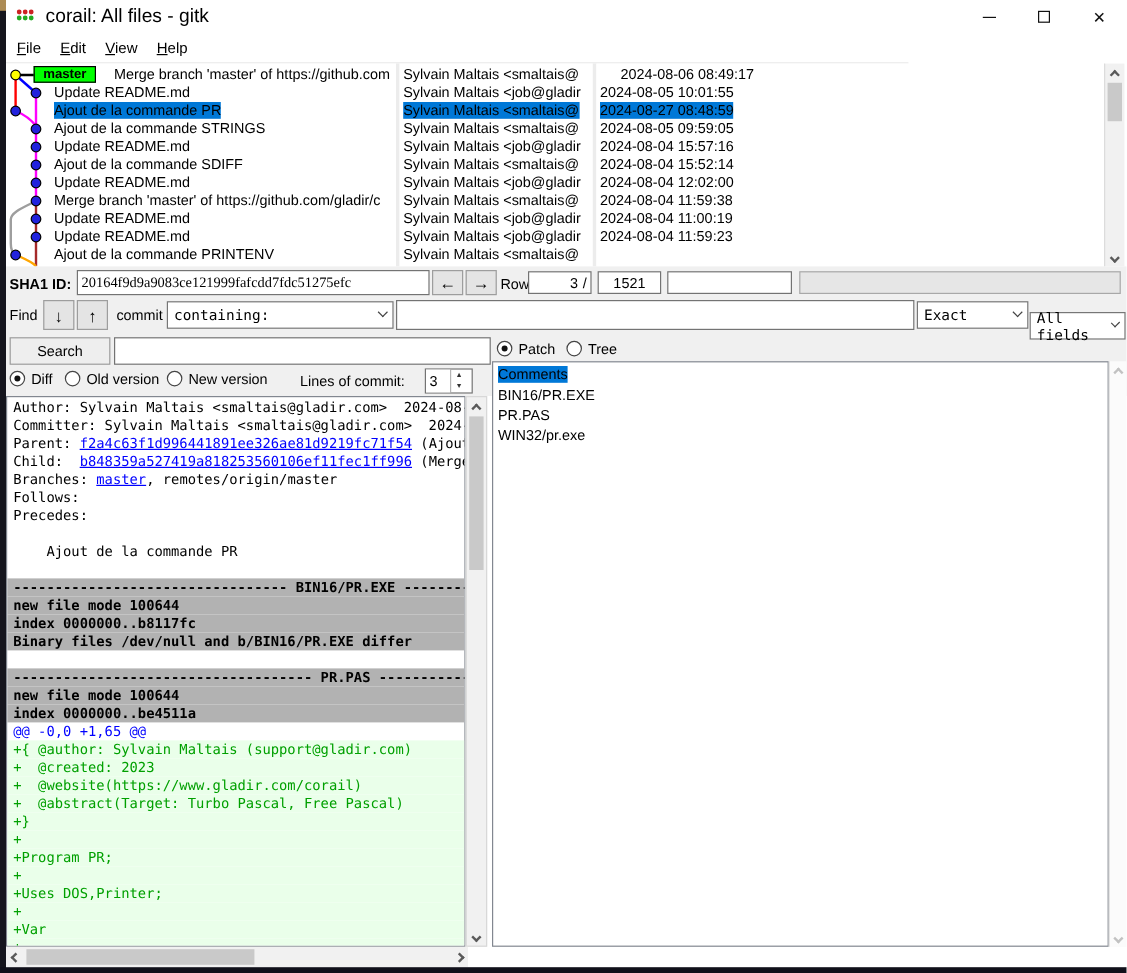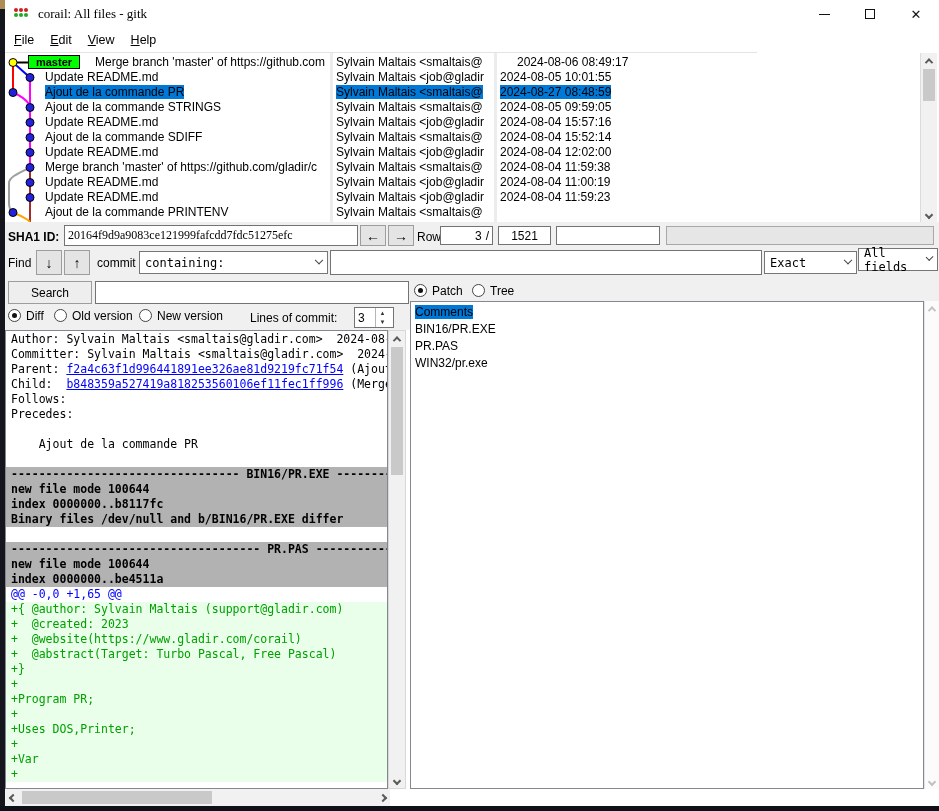--- a/index.html
+++ b/index.html
@@ -13,21 +13,21 @@
   .left-sliver .cap { position:absolute; left:0; top:0; width:5px; height:9px; background:#ad8c55; }
   .bottom-strip { left:0; top:806px; width:939px; height:5px; background:#10101a; }
 
   
   .titlebar { left:5px; top:0; width:934px; height:28px; background:#fff;
               display:flex; align-items:center; padding-left:9px; }
   .app-icon { width:16px; height:12px; display:grid; grid-template-columns:repeat(3,4px);
               grid-template-rows:4px 4px; gap:1px; margin-right:8px; }
   .app-icon i { width:4px; height:4px; border-radius:50%; display:block; }
   .app-icon .r { background:#c22; } .app-icon .g { background:#2a2; }
-  .title-text { font-size:13px;font-family:Liberation Serif, serif; }
+  .title-text { font-size:16px; }
   .win-controls { margin-left:auto; display:flex; height:100%; }
   .win-btn { width:46px; height:100%; display:flex; align-items:center; justify-content:center;
              font-size:13px; color:#111; }
   .glyph-min { width:11px; height:1px; background:#111; display:block; }
   .glyph-max { width:10px; height:10px; border:1px solid #111; display:block; }
 
   
   .menubar { left:5px; top:28px; width:752px; height:25px; background:#fff;
              border-bottom:1px solid #e3e3e3; display:flex; align-items:center;
              padding-left:9px; gap:16px; font-size:12.5px; }
@@ -254,21 +254,21 @@
     <span class="abs lbl" style="left:92px; top:34px">commit</span>
     <div class="abs combo" style="left:134px; top:29px; width:189px; height:23px">
       <span>containing:</span>
         <span class="cchev"></span>
     </div>
     <input class="abs entry" style="left: 325px; top: 28px; width: 432px; height: 25px;" value="">
     <div class="abs combo" style="left:759px; top:29px; width:93px; height:23px">
       <span>Exact</span>
         <span class="cchev"></span>
     </div>
-    <div class="abs combo" style="left:853px; top:26px; width:80px; height:23px">
+    <div class="abs combo" style="left:853px; top:38px; width:80px; height:23px">
       <span>All fields</span>
         <span class="cchev"></span>
     </div>
 
     <div class="abs tkbtn" style="left:3px; top:59px; width:84px; height:23px; font-weight:normal; font-size:12px; background:#eee">
         <span>Search</span>
       </div>
     <input class="abs entry" style="left: 90px; top: 59px; width: 314px; height: 23px;" value="">
     <span class="abs" style="left:409px; top:62px"><span class="radio checked"></span><span>Patch</span></span>
     <span class="abs" style="left:467px; top:62px"><span class="radio"></span><span>Tree</span></span>
@@ -284,20 +284,21 @@
           <div>▼</div>
         </span>
     </div>
   </div>
 
   <div class="abs details-pane">
       <div class="dline">Author: Sylvain Maltais &lt;smaltais@gladir.com&gt;  2024-08-</div>
       <div class="dline">Committer: Sylvain Maltais &lt;smaltais@gladir.com&gt;  2024-</div>
       <div class="dline">Parent: <span class="dlink">f2a4c63f1d996441891ee326ae81d9219fc71f54</span> (Ajout</div>
       <div class="dline">Child:  <span class="dlink">b848359a527419a818253560106ef11fec1ff996</span> (Merge</div>
+      <div class="dline">Branches: <span class="dlink">master</span>, remotes/origin/master</div>
       <div class="dline">Follows:</div>
       <div class="dline">Precedes:</div>
       <div class="dline"> </div>
       <div class="dline">    Ajout de la commande PR</div>
       <div class="dline"> </div>
       <div class="dline filesep">--------------------------------- BIN16/PR.EXE ---------------------------------</div>
       <div class="dline filesep">new file mode 100644</div>
       <div class="dline filesep">index 0000000..b8117fc</div>
       <div class="dline filesep">Binary files /dev/null and b/BIN16/PR.EXE differ</div>
       <div class="dline"> </div>

